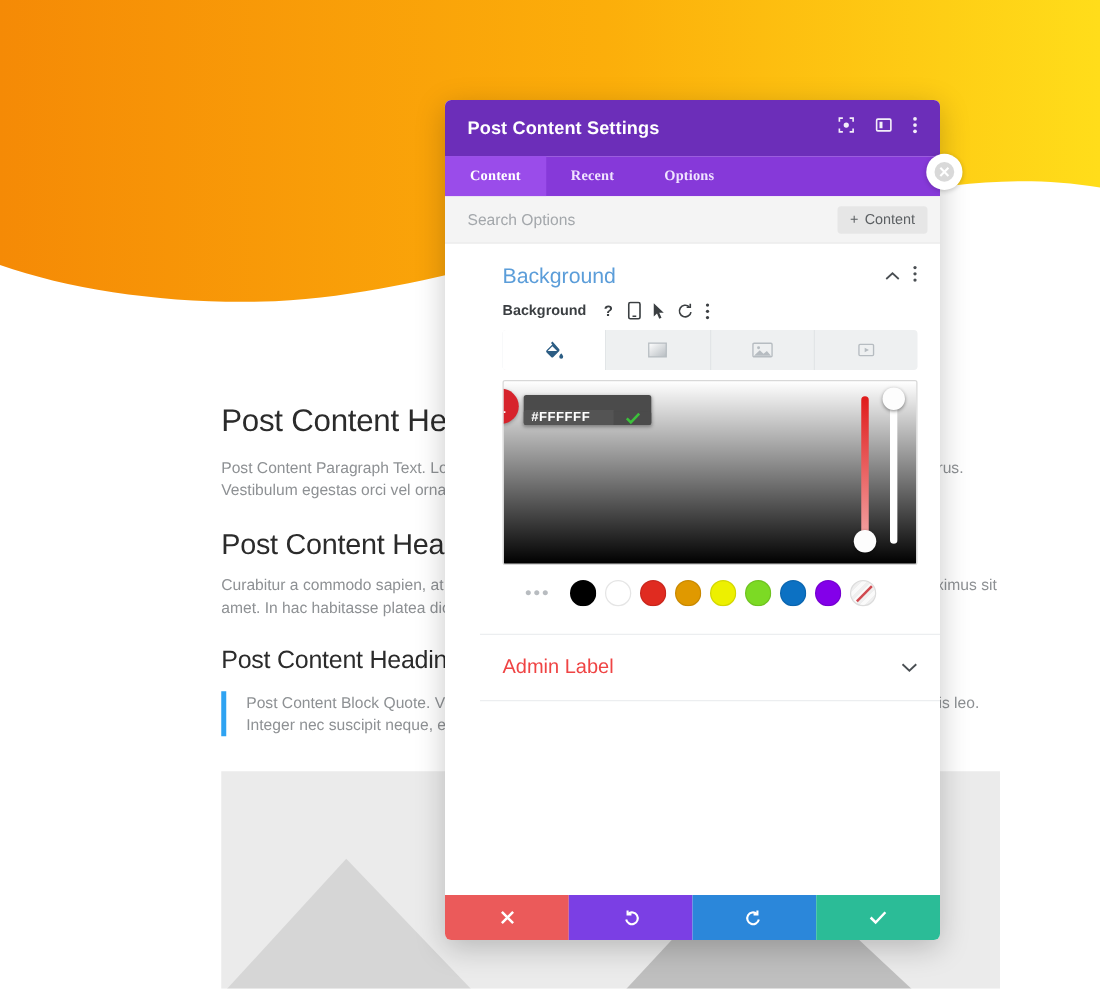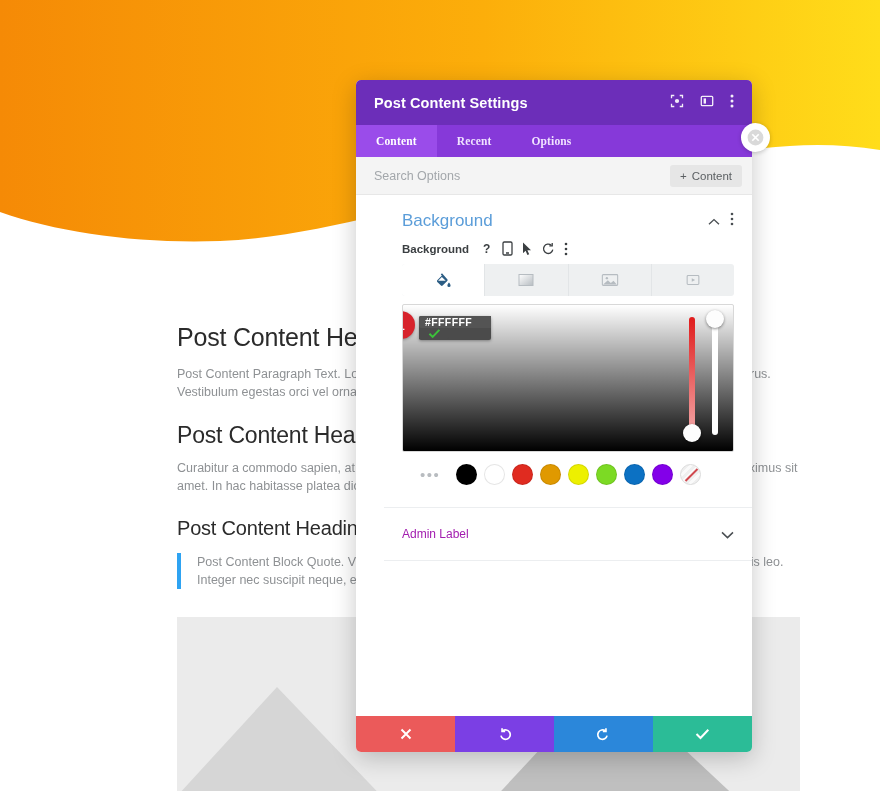--- a/index.html
+++ b/index.html
@@ -124,22 +124,22 @@
   .sat {
     position: relative; height: 148px; border-radius: 2px; overflow: hidden;
     background:
       linear-gradient(to bottom, rgba(0,0,0,0) 0%, #000 100%),
       linear-gradient(to right, #fff 0%, rgba(255,255,255,0) 100%),
       #ffffff;
     border: 1px solid #d8d8d8;
   }
   .hexbox {
     position: absolute; left: 16px; top: 11px; z-index: 6;
-    display: flex; align-items: flex-start; height: 24px;
-    background: #4b4b4b; border-radius: 2px; box-shadow: 0 1px 3px rgba(0,0,0,.35); flex-direction: column;
+    display: flex; align-items: flex-end; height: 24px;
+    background: #4b4b4b; border-radius: 2px; box-shadow: 0 1px 3px rgba(0,0,0,.35);
   }
   .hexbox input {
     width: 72px; border: 0; outline: none; background: #545454; color: #fff;
     font-size: 10.5px; font-weight: 700; font-family: "Liberation Sans", sans-serif;
     letter-spacing: .4px; padding: 0 6px; border-radius: 2px 0 0 2px;
   }
   .hex-ok {
     width: 30px; display: flex; align-items: center; justify-content: center;
     background: #4b4b4b; border-radius: 0 2px 2px 0; cursor: pointer;
   }
@@ -193,21 +193,21 @@
     padding: 9px 18px 0; font-size: 11.5px;
   }
   .sw-links .saved { color: #2ea3f2; font-weight: 700; cursor: pointer; }
   .sw-links .recent { color: #a9adb1; font-weight: 400; cursor: pointer; }
 
   .admin-row {
     margin-top: 22px; border-top: 1px solid #eceef0; border-bottom: 1px solid #eceef0;
     height: 54px; display: flex; align-items: center; padding: 0 18px;
     cursor: pointer;
   }
-  .admin-row .lbl { flex: 1; font-size: 12px; color: #a21caf; font-weight: 400; }
+  .admin-row .lbl { flex: 1; font-size: 16px; color: #ef4444; font-weight: 400; }
 
   .m-footer {
     height: 36px; display: flex; flex: none;
   }
   .m-footer .fbtn {
     flex: 1; display: flex; align-items: center; justify-content: center;
     cursor: pointer;
   }
   .fbtn.cancel { background: #eb5a5a; }
   .fbtn.undo   { background: #7b3fe4; }

